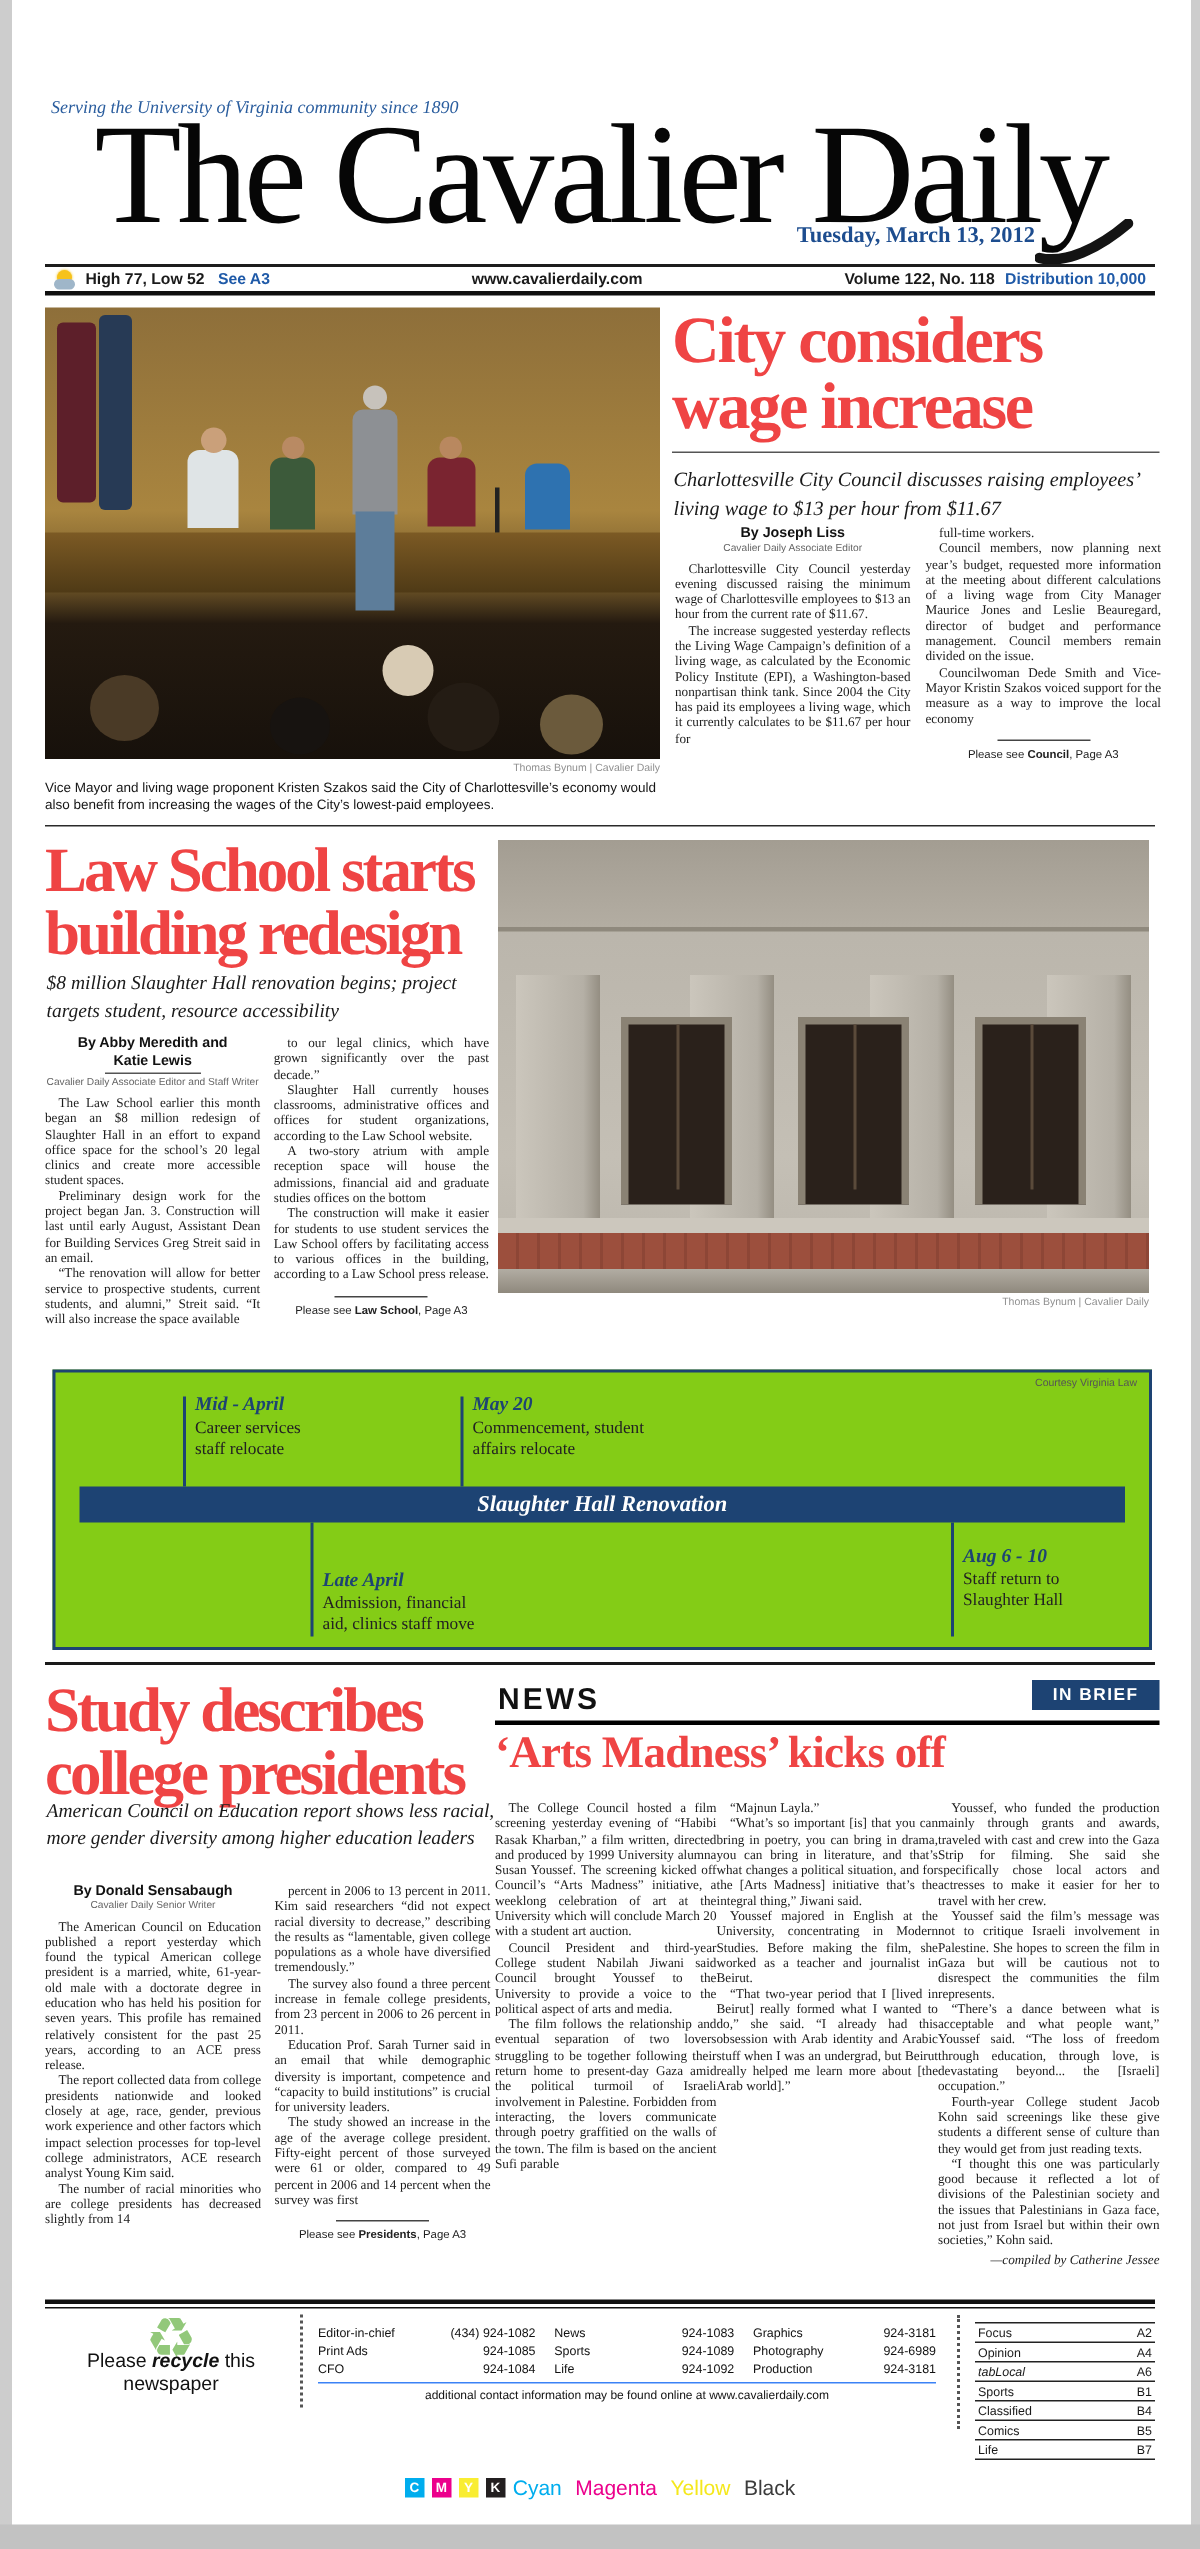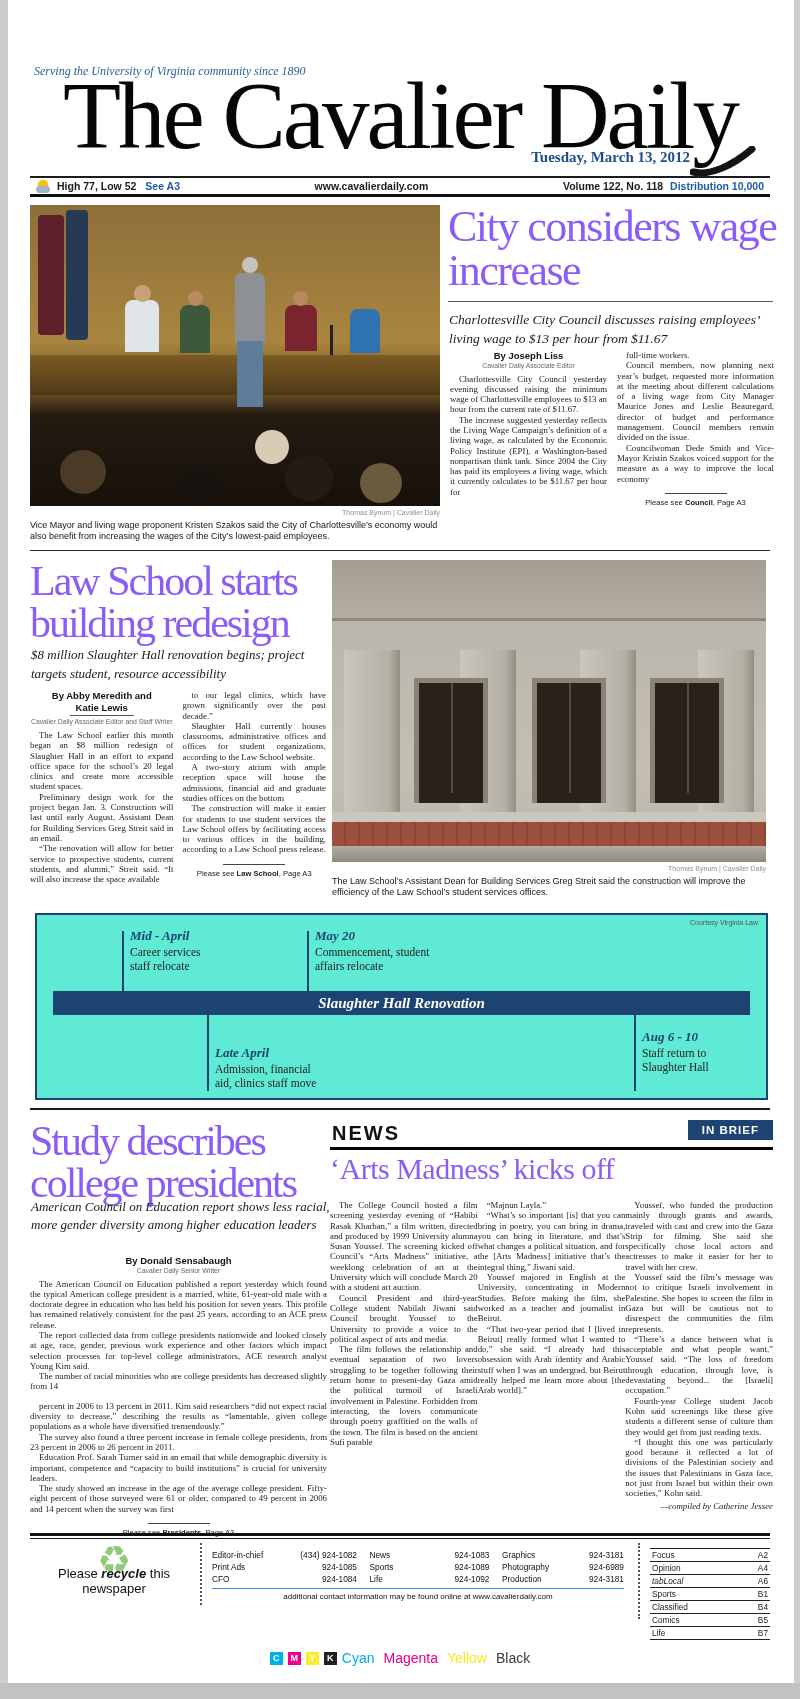--- a/index.html
+++ b/index.html
@@ -21,34 +21,34 @@
   .infobar{left:30px;top:176px;width:740px;height:21px;border-top:2px solid #1c1c1c;border-bottom:3px solid #0f0f0f;
            display:flex;align-items:center;justify-content:space-between;
            font-family:"Liberation Sans",sans-serif;font-size:10.5px;font-weight:bold;padding:0 6px;box-sizing:border-box;}
   .infobar .blue{color:#1f5aa8;margin-left:4px;}
   .wx{display:flex;align-items:center;gap:5px;}
   .sun{position:relative;width:16px;height:13px;}
   .sun .disc{position:absolute;left:2px;top:0;width:10px;height:10px;border-radius:50%;background:#f6c21a;box-shadow:0 0 2px #f6c21a;}
   .sun .cloud{position:absolute;left:0;top:6px;width:14px;height:7px;border-radius:5px;background:#9fb6c9;}
 
   
-  .headline{font-weight:normal;color:#8b5cf6;font-family:"Liberation Serif",serif;}
+  .headline{font-weight:bold;color:#ef4444;font-family:"Liberation Serif",serif;}
   .hl-city{left:448px;top:205px;width:332px;font-size:44px;line-height:44px;letter-spacing:-1.5px;}
   .hl-rule{left:448px;top:301px;width:325px;border-top:1px solid #555;}
   .sub-city{left:449px;top:310px;width:330px;font-style:italic;font-size:13.5px;line-height:19px;}
   .hl-law{left:30px;top:560px;width:305px;font-size:42px;line-height:42px;letter-spacing:-2px;}
   .sub-law{left:31px;top:645px;width:300px;font-style:italic;font-size:13px;line-height:19px;}
   .hl-study{left:30px;top:1120px;width:305px;font-size:42px;line-height:42px;letter-spacing:-2px;}
   .sub-study{left:31px;top:1198px;width:300px;font-style:italic;font-size:13px;line-height:18px;}
 
   .body-cols{display:flex;}
   .bc-city{left:450px;top:350px;width:324px;gap:10px;}
   .bc-law{left:30px;top:690px;width:296px;gap:9px;}
-  .bc-study{left:30px;top:1255px;width:297px;gap:9px;flex-direction:column;}
-  .bc-brief{left:330px;top:1200px;width:443px;gap:0;}
+  .bc-study{left:30px;top:1255px;width:297px;gap:9px;}
+  .bc-brief{left:330px;top:1200px;width:443px;gap:0;justify-content:flex-end;}
   .body-cols .col{flex:1;min-width:0;}
   .newsbody p{margin:0;text-indent:9px;text-align:justify;font-size:8.8px;line-height:10.3px;
               font-family:"Liberation Serif",serif;color:#1c1c1c;}
   .byline{text-align:center;font-family:"Liberation Sans",sans-serif;margin-bottom:5px;}
   .byline .name{font-weight:bold;font-size:9.5px;line-height:11.5px;white-space:pre-line;color:#111;}
   .byline .brule{width:64px;border-top:1px solid #555;margin:2px auto;}
   .byline .role{font-size:6.8px;color:#666;}
   .jump{text-align:center;font-family:"Liberation Sans",sans-serif;font-size:7.6px;color:#222;margin-top:9px;}
   .jump .jrule{width:62px;border-top:1px solid #444;margin:0 auto 4px;}
   .jump b{font-weight:bold;}
@@ -86,21 +86,21 @@
   .p2-inscr{position:absolute;left:0;top:66px;width:434px;text-align:center;font-family:"Liberation Serif",serif;
             font-size:14px;letter-spacing:9px;color:#77715f;}
   .p2-pil{position:absolute;top:90px;width:56px;height:168px;background:linear-gradient(90deg,#cbc6bc,#b5b0a6 80%,#948e82);}
   .p2-door{position:absolute;top:118px;width:64px;height:120px;background:#2a211b;border:5px solid #8a8274;border-bottom:none;}
   .p2-door .pane{position:absolute;left:50%;top:0;width:2px;height:110px;background:#5a4a3a;}
   .p2-steps{position:absolute;left:0;top:252px;width:434px;height:12px;background:#ccc7bd;}
   .p2-brick{position:absolute;left:0;top:262px;width:434px;height:24px;background:repeating-linear-gradient(90deg,#9c4f3d 0 12px,#8d4636 12px 14px);}
   .p2-curb{position:absolute;left:0;top:286px;width:434px;height:16px;background:linear-gradient(#b2ada3,#8f897d);}
 
   
-  .tlbox{left:35px;top:913px;width:733px;height:187px;border:2px solid #1d4373;box-sizing:border-box;background:#5eead4;}
+  .tlbox{left:35px;top:913px;width:733px;height:187px;border:2px solid #1d4373;box-sizing:border-box;background:#84cc16;}
   .tl-credit{position:absolute;right:8px;top:4px;font-family:"Liberation Sans",sans-serif;font-size:7px;color:#555;}
   .tl-line{position:absolute;width:2px;background:#1d4373;}
   .tl-date{position:absolute;font-weight:bold;font-style:italic;font-size:13px;color:#1d4373;font-family:"Liberation Serif",serif;}
   .tl-desc{position:absolute;font-size:11.5px;line-height:13.5px;color:#222;font-family:"Liberation Serif",serif;}
   .tl-bar{position:absolute;left:16px;right:16px;top:76px;height:24px;background:#1d4373;display:flex;align-items:center;justify-content:center;}
   .tl-bar span{color:#fff;font-weight:bold;font-style:italic;font-size:15px;font-family:"Liberation Serif",serif;}
 
   
   .nb-head{left:330px;top:1120px;width:443px;height:27px;border-bottom:3px solid #000;}
   .nb-news{position:absolute;left:2px;bottom:2px;font-family:"Liberation Sans",sans-serif;font-weight:bold;font-size:20px;letter-spacing:2px;color:#111;}
@@ -253,21 +253,20 @@
         <span class="pane"></span>
       </div>
     <div class="p2-door" style="left:318px;">
         <span class="pane"></span>
       </div>
     <div class="p2-steps"></div>
     <div class="p2-brick"></div>
     <div class="p2-curb"></div>
   </div>
   <div class="abs credit" style="left:332px;top:865px;width:434px;">Thomas Bynum | Cavalier Daily</div>
-  <div class="abs caption" style="left:332px;top:876px;width:436px;">The Law School’s Assistant Dean for Building Services Greg Streit said the construction will improve the efficiency of the Law School’s student services offices.</div>
 
   <div class="abs tlbox">
     <div class="tl-credit">Courtesy Virginia Law</div>
     <div class="tl-line" style="left:85px;top:16px;height:60px;"></div>
     <div class="tl-date" style="left:93px;top:13px;">Mid - April</div>
     <div class="tl-desc" style="left:93px;top:31px;width:88px;">Career services staff relocate</div>
     <div class="tl-line" style="left:270px;top:16px;height:60px;"></div>
     <div class="tl-date" style="left:278px;top:13px;">May 20</div>
     <div class="tl-desc" style="left:278px;top:31px;width:140px;">Commencement, student affairs relocate</div>
     <div class="tl-bar">

